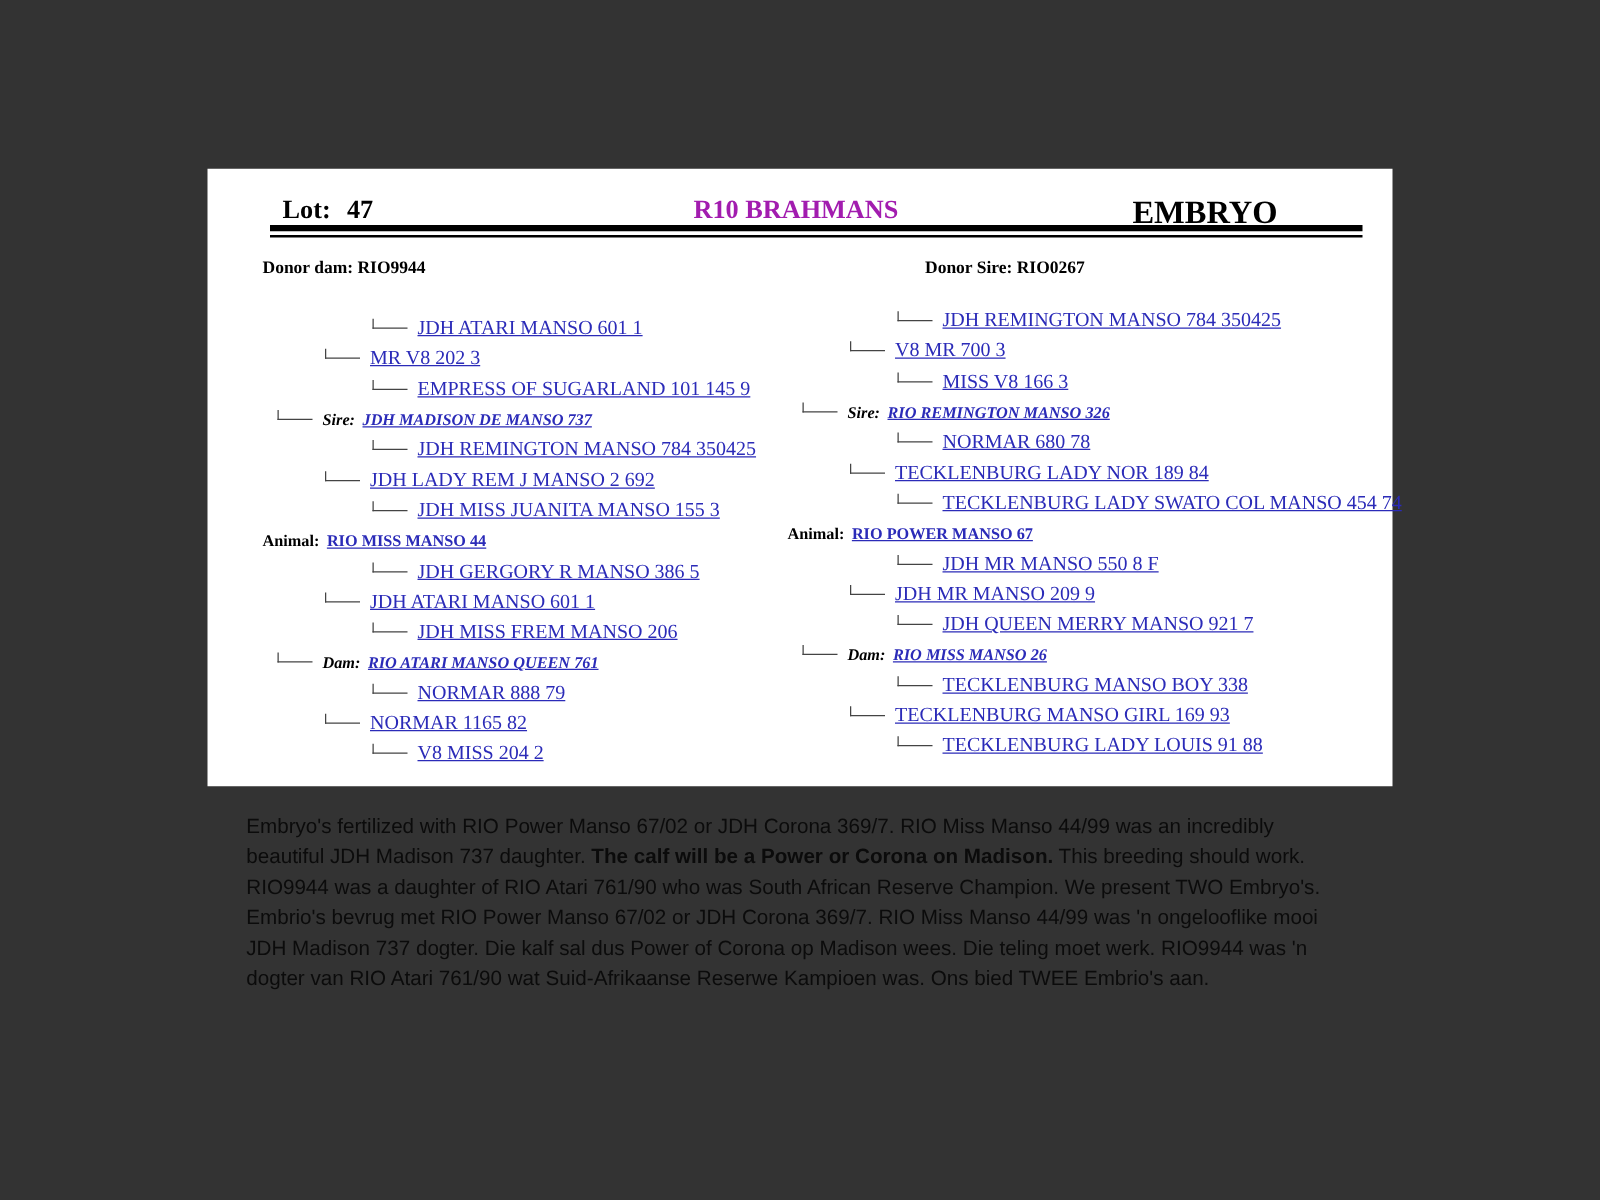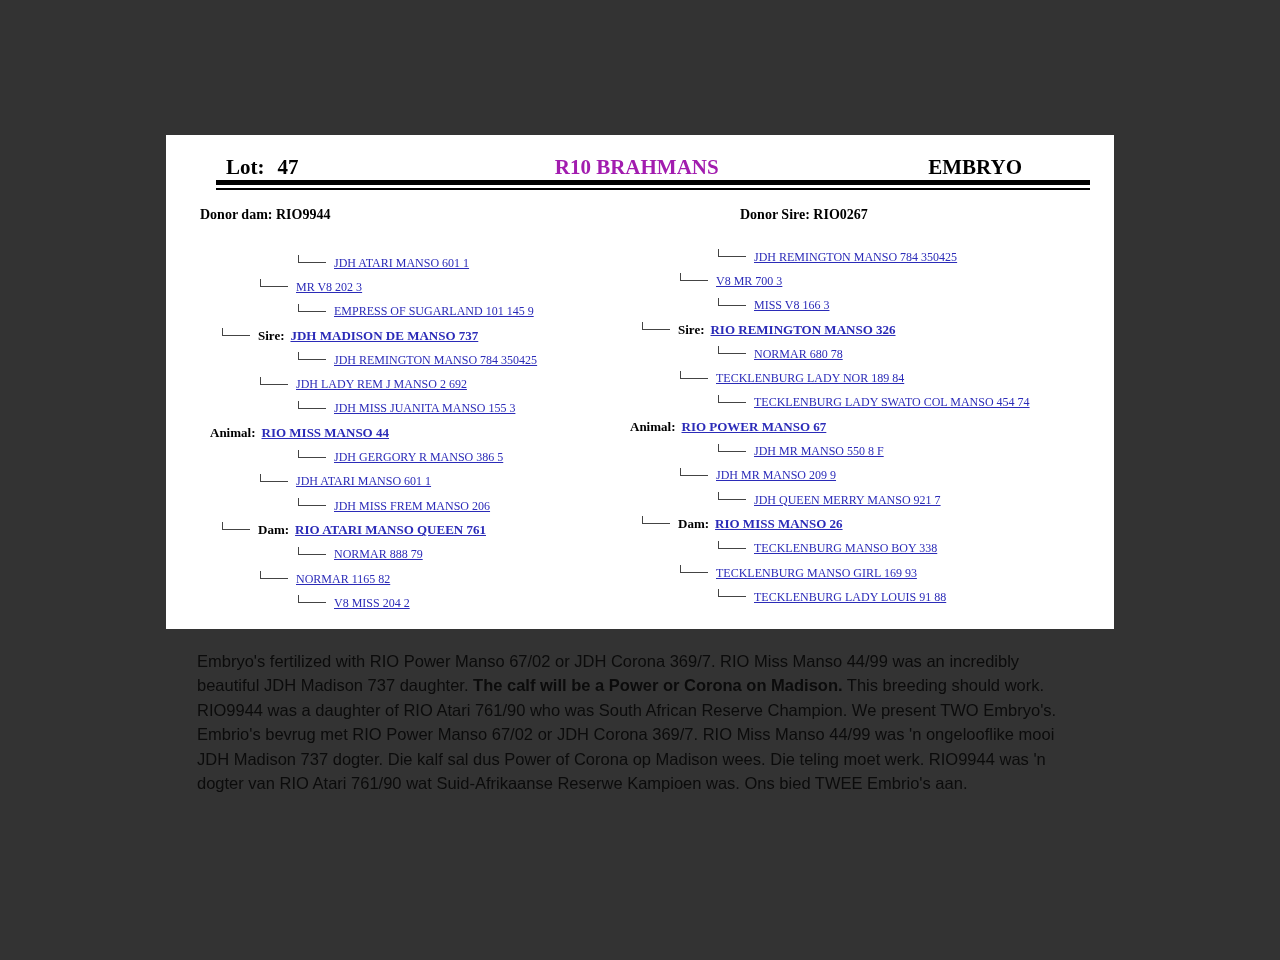--- a/index.html
+++ b/index.html
@@ -12,38 +12,38 @@
   }
   .page {
     position: absolute; left: 166px; top: 135px;
     width: 948px; height: 494px;
     background: var(--page_bg, #ffffff);
   }
   .hdr { position: absolute; top: 20px; left: 0; width: 100%; height: 26px; }
   .hdr .lot   { position: absolute; left: 60px;  font-weight: bold; font-size: 21px; color:#000; }
   .hdr .lotnum{ display:inline-block; margin-left: 13px; }
   .hdr .title { position: absolute; left: 50%; transform: translateX(-52%); font-weight: bold; font-size: 21px; color:#a21caf; }
-  .hdr .embryo{ position: absolute; right: 92px; font-weight: bold; font-size: 21px; color:#000; }
+  .hdr .embryo{ position: absolute; right: 92px; font-weight: bold; font-size: 26px; color:#000; }
   .rule {
     position: absolute; top: 45px; left: 50px; right: 24px;
     height: 10px;
     border-top: 5px solid #000;
     border-bottom: 2px solid #000;
   }
   .donor { position: absolute; font-weight: bold; font-size: 14px; color:#000; white-space: nowrap; }
-  .donor.left  { left: 34px;  top: 72px; }
+  .donor.left  { left: 44px;  top: 72px; }
   .donor.right { left: 574px; top: 72px; }
   .tree { position: absolute; }
   .tree-left  { left: 0;     top: 116px; }
   .tree-right { left: 420px; top: 110px; }
-  .trow { display: flex; align-items: center; height: 24.3px; font-size: 12px; white-space: nowrap; }
+  .trow { display: flex; align-items: center; height: 24.3px; font-size: 16px; white-space: nowrap; }
   .trow.b { font-size: 13px; }
   .trow.b .tname, .trow.b .tlabel { font-weight: bold; }
   .idt-0 { margin-left: 44px; }
-  .idt-1 { margin-left: 56px; }
+  .idt-1 { margin-left: 56px; font-style: italic; }
   .idt-2 { margin-left: 94px; }
   .idt-3 { margin-left: 132px; }
   .conn {
     width: 28px; height: 8px; flex-shrink: 0;
     border-left: 1px solid var(--line, #444444);
     border-bottom: 1px solid var(--line, #444444);
     margin-right: 8px;
     transform: translateY(-4px);
   }
   .tlabel { margin-right: 6px; color: #000; font-weight: bold; }

